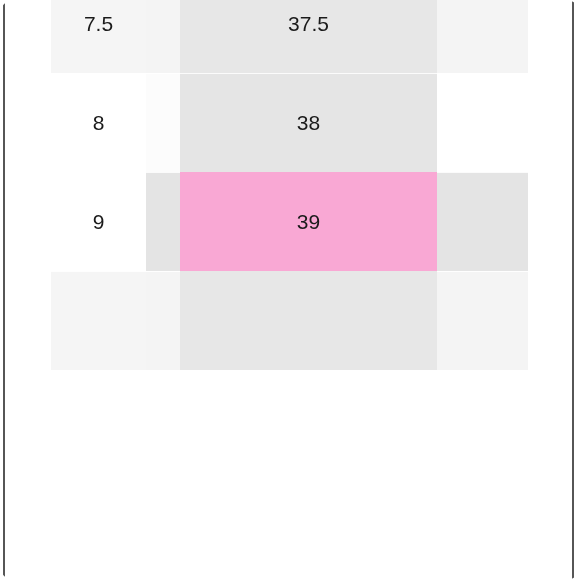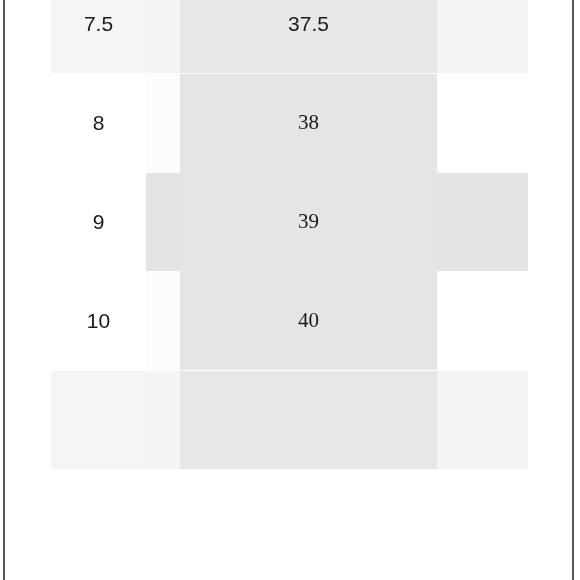--- a/index.html
+++ b/index.html
@@ -14,20 +14,21 @@
     overflow: hidden;
     font-family: "Liberation Sans", "DejaVu Sans", sans-serif;
   }
 
   .page {
     position: relative;
     width: 580px;
     height: 580px;
     background: #ffffff;
     overflow: hidden;
+    border-radius: 14px;
   }
 
   
   .page-edge {
     position: absolute;
     top: 0;
     bottom: 0;
     width: 2px;
     background: #565656;
     z-index: 40;
@@ -81,27 +82,27 @@
   
   
   tr.stripe-light .cell-us      { background: #f5f5f5; }
   tr.stripe-light .cell-spacer  { background: #f4f4f4; }
   tr.stripe-light .cell-eu      { background: #e7e7e7; }
   tr.stripe-light .cell-extra   { background: #f4f4f4; }
 
   
   tr.stripe-white .cell-us      { background: #ffffff; }
   tr.stripe-white .cell-spacer  { background: #fcfcfc; }
-  tr.stripe-white .cell-eu      { background: #e5e5e5; font-family: Liberation Serif, serif; }
+  tr.stripe-white .cell-eu      { background: #e5e5e5; }
   tr.stripe-white .cell-extra   { background: #ffffff; }
 
   
   tr.is-selected .cell-us       { background: #ffffff; }
   tr.is-selected .cell-spacer   { background: #e4e4e4; }
-  tr.is-selected .cell-eu       { background: #e5e5e5; text-align: center; }
+  tr.is-selected .cell-eu       { background: #f9a8d4; text-align: center; }
   tr.is-selected .cell-extra    { background: #e4e4e4; }
 
   
   .cell-gutter { background: #ffffff; }
 
   
   .size-table tr + tr .cell-us,
   .size-table tr + tr .cell-eu,
   .size-table tr + tr .cell-extra,
   .size-table tr + tr .cell-spacer {
@@ -156,28 +157,20 @@
         <tr class="stripe-white is-selected">
           <td class="cell-gutter"></td>
           <td class="cell-us">9</td>
           <td class="cell-spacer"></td>
           <td class="cell-eu">39</td>
           <td class="cell-extra"></td>
           <td class="cell-gutter"></td>
         </tr>
 
 
-        <tr class="stripe-white">
-          <td class="cell-gutter"></td>
-          <td class="cell-us">10</td>
-          <td class="cell-spacer"></td>
-          <td class="cell-eu">40</td>
-          <td class="cell-extra"></td>
-          <td class="cell-gutter"></td>
-        </tr>
 
         <tr class="stripe-light">
           <td class="cell-gutter"></td>
           <td class="cell-us"></td>
           <td class="cell-spacer"></td>
           <td class="cell-eu"></td>
           <td class="cell-extra"></td>
           <td class="cell-gutter"></td>
         </tr>
 

